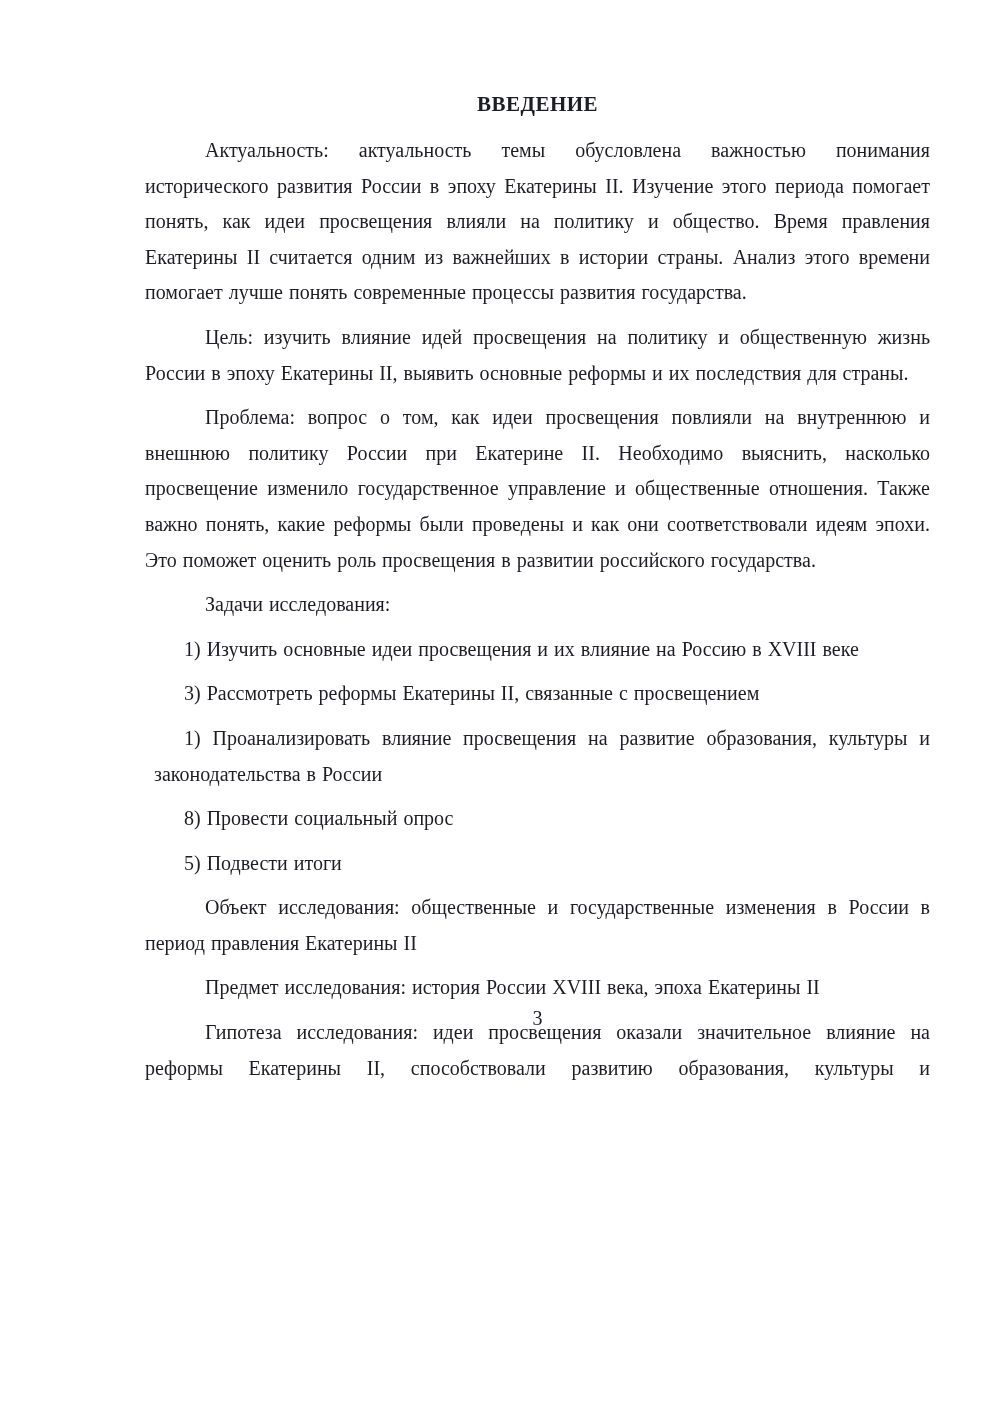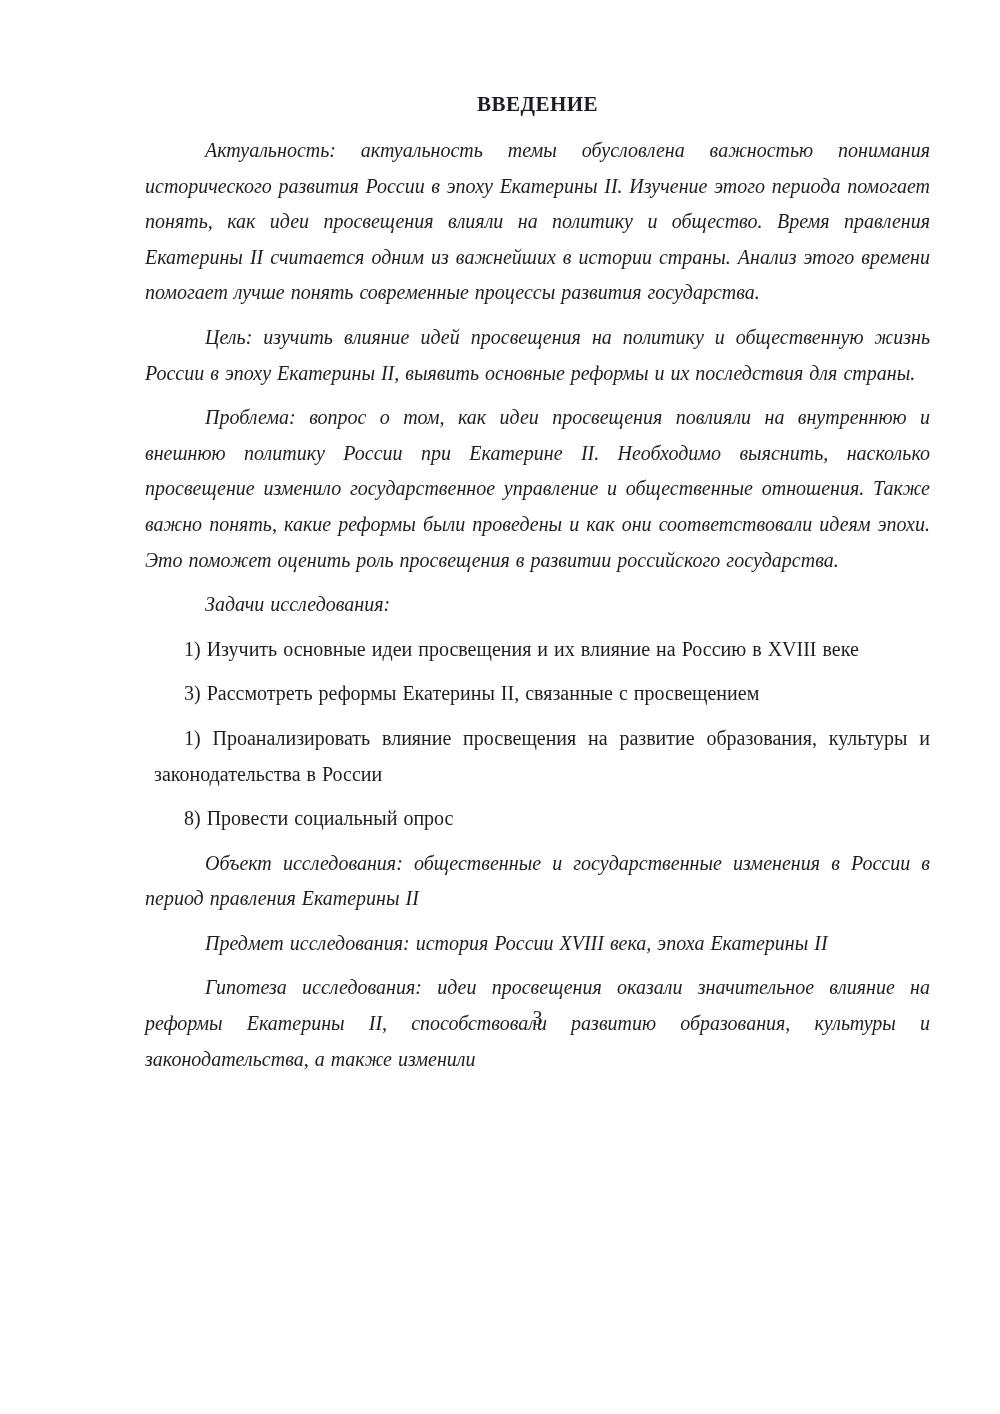--- a/index.html
+++ b/index.html
@@ -26,21 +26,20 @@
     font-size: 21px;
     letter-spacing: 0.5px;
     margin: 0 0 16px 0;
   }
   .para {
     text-align: justify;
     text-indent: 60px;
     line-height: 1.78;
     margin: 0 0 9px 0;
     word-spacing: 1px;
-    font-style: italic;
   }
   .list-item {
     text-align: justify;
     text-indent: 30px;
     line-height: 1.78;
     margin: 0 0 9px 9px;
     word-spacing: 1px;
   }
   .page-number {
     position: absolute;
@@ -67,20 +66,21 @@
   <p class="para">Задачи исследования:</p>
 
   <p class="list-item">1) Изучить основные идеи просвещения и их влияние на Россию в XVIII веке</p>
 
   <p class="list-item">3) Рассмотреть реформы Екатерины II, связанные с просвещением</p>
 
   <p class="list-item">1) Проанализировать влияние просвещения на развитие образования, культуры и законодательства в России</p>
 
   <p class="list-item">8) Провести социальный опрос</p>
 
+  <p class="list-item">5) Подвести итоги</p>
 
   <p class="para">Объект исследования: общественные и государственные изменения в России в период правления Екатерины II</p>
 
   <p class="para">Предмет исследования: история России XVIII века, эпоха Екатерины II</p>
 
   <p class="para">Гипотеза исследования: идеи просвещения оказали значительное влияние на реформы Екатерины II, способствовали развитию образования, культуры и законодательства, а также изменили</p>
 
   <div class="page-number">3</div>
 
 </div>

